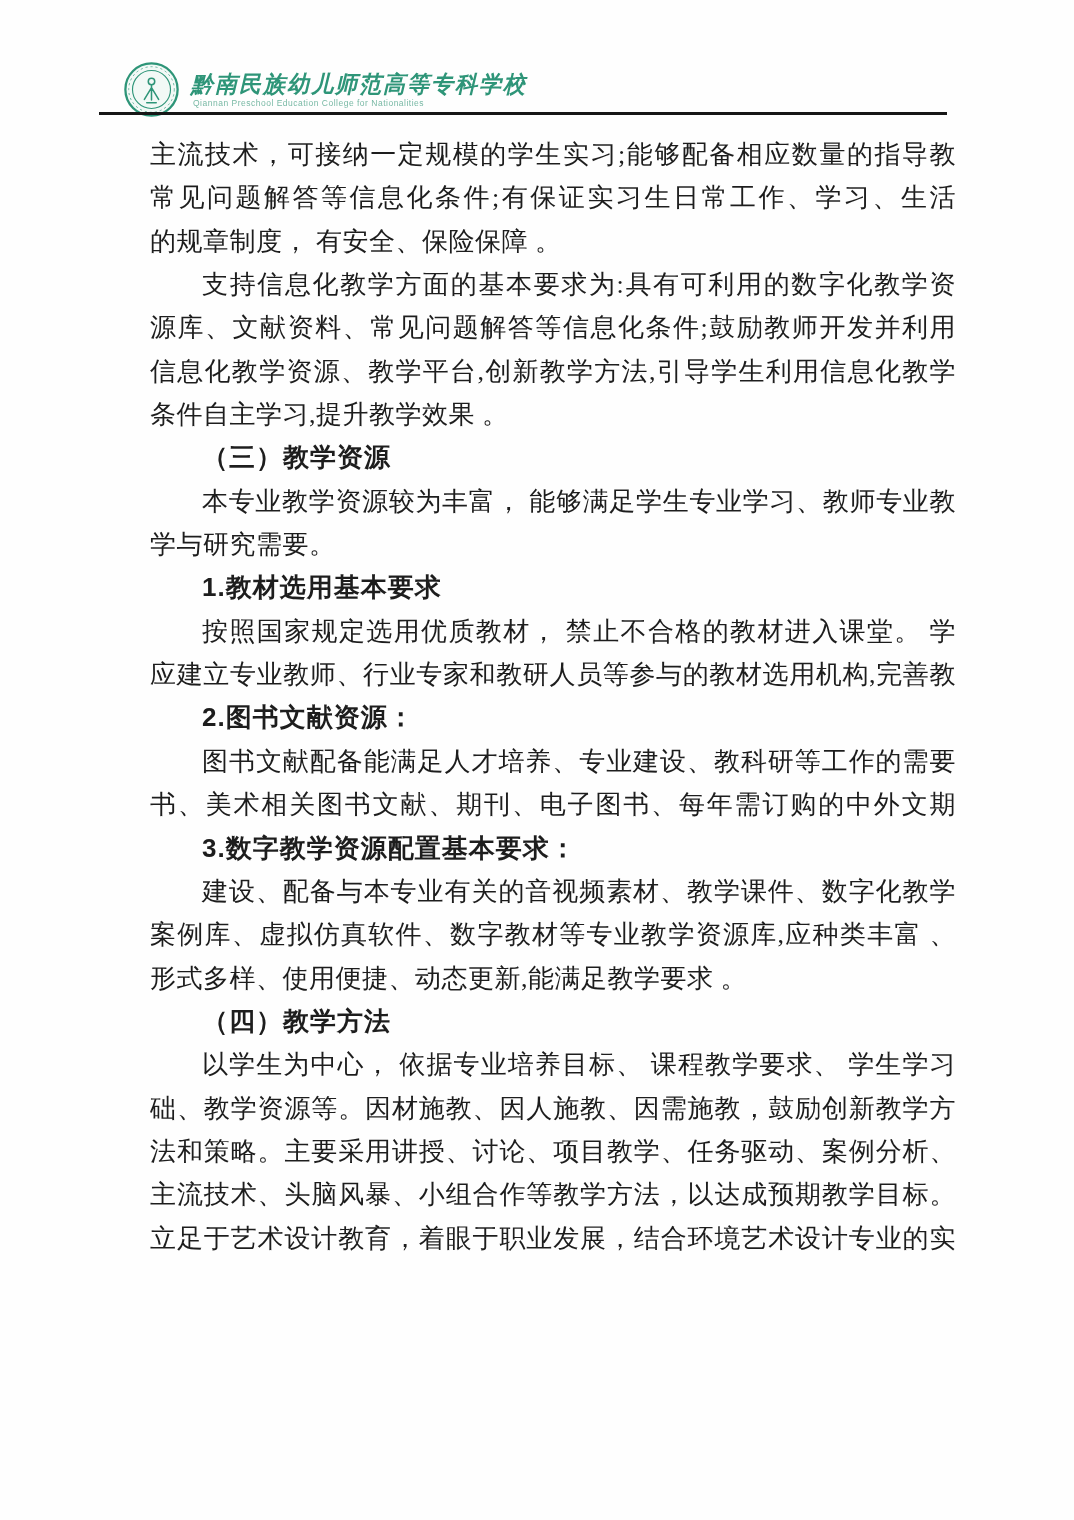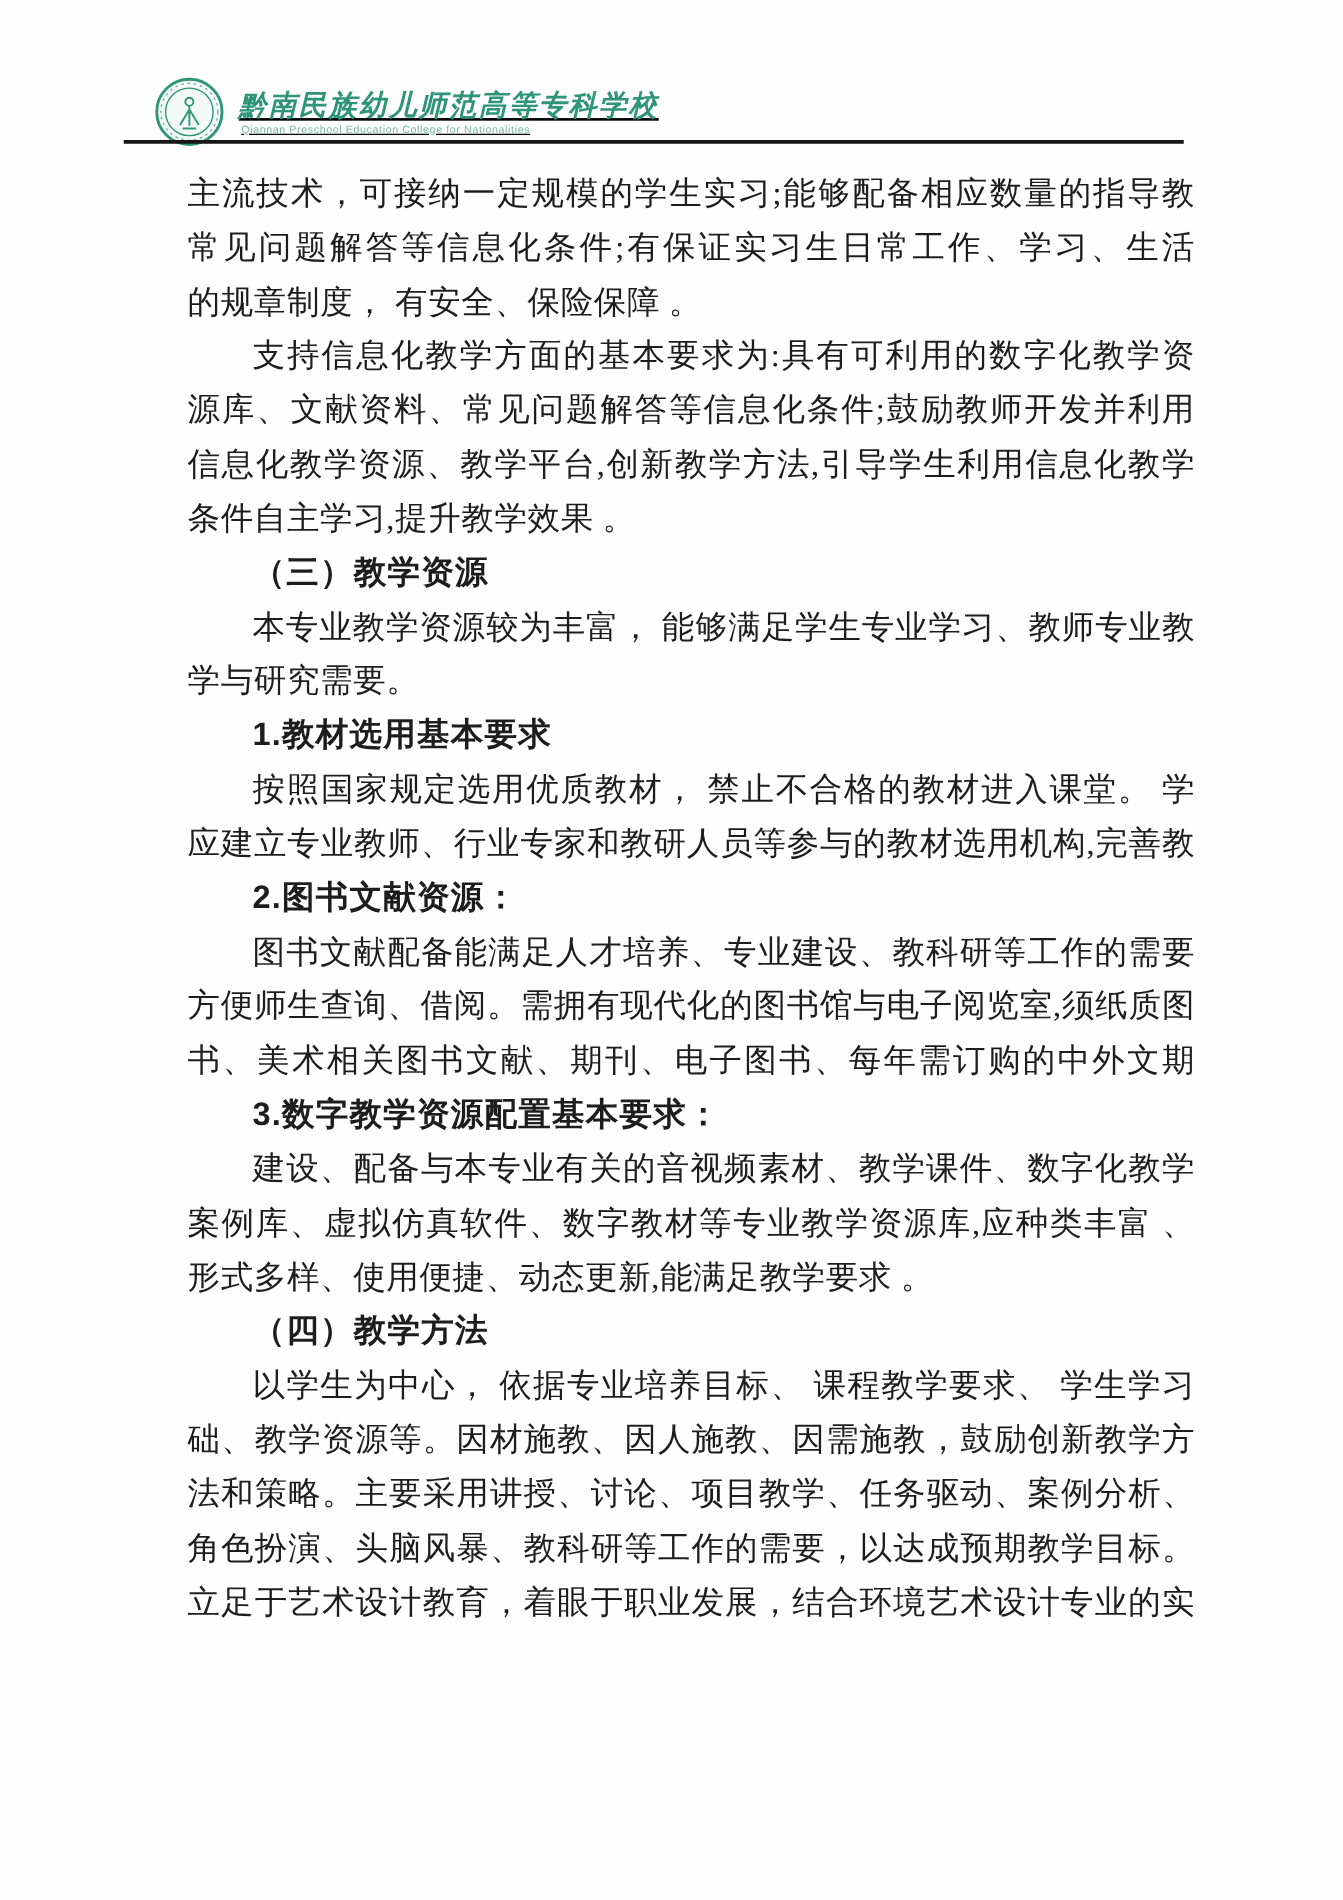--- a/index.html
+++ b/index.html
@@ -12,21 +12,21 @@
   .page {
     position:absolute; inset:0;
     background:#fefefe;
   }
   
   .header-logo {
     position:absolute; top:61px; left:123px;
     display:flex; align-items:center; gap:11px;
   }
   .seal { width:57px; height:57px; flex:0 0 auto; }
-  .names { display:flex; flex-direction:column; justify-content:center;text-decoration:underline; }
+  .names { display:flex; flex-direction:column; justify-content:center; }
   .school-cn {
     font-family:"Liberation Sans","DejaVu Sans",sans-serif;
     font-size:22px; font-weight:bold; font-style:italic;
     color:#2e9578; letter-spacing:2px; line-height:26px;
     transform:scaleY(1.05);
   }
   .school-en {
     font-family:"Liberation Sans","DejaVu Sans",sans-serif;
     font-size:8.5px; color:#79b9a5; letter-spacing:0.5px;
     margin-top:0; padding-left:2px;
@@ -84,27 +84,26 @@
       <div class="line j">信息化教学资源、教学平台,创新教学方法,引导学生利用信息化教学</div>
       <div class="line">条件自主学习,提升教学效果 。</div>
       <div class="line b i">（三）教学资源</div>
       <div class="line i j">本专业教学资源较为丰富， 能够满足学生专业学习、教师专业教</div>
       <div class="line">学与研究需要。</div>
       <div class="line b i">1.教材选用基本要求</div>
       <div class="line i j">按照国家规定选用优质教材， 禁止不合格的教材进入课堂。 学校</div>
       <div class="line j">应建立专业教师、行业专家和教研人员等参与的教材选用机构,完善教</div>
       <div class="line b i">2.图书文献资源：</div>
       <div class="line i j">图书文献配备能满足人才培养、专业建设、教科研等工作的需要 ，</div>
-      <div class="line j">方便师生查询、借阅。需拥有现代化的图书馆与电子阅览室,须纸质图</div>
       <div class="line j">书、美术相关图书文献、期刊、电子图书、每年需订购的中外文期刊。</div>
       <div class="line b i">3.数字教学资源配置基本要求：</div>
       <div class="line i j">建设、配备与本专业有关的音视频素材、教学课件、数字化教学</div>
       <div class="line j">案例库、虚拟仿真软件、数字教材等专业教学资源库,应种类丰富 、</div>
       <div class="line">形式多样、使用便捷、动态更新,能满足教学要求 。</div>
       <div class="line b i">（四）教学方法</div>
       <div class="line i j">以学生为中心， 依据专业培养目标、 课程教学要求、 学生学习基</div>
       <div class="line j">础、教学资源等。因材施教、因人施教、因需施教，鼓励创新教学方</div>
       <div class="line j">法和策略。主要采用讲授、讨论、项目教学、任务驱动、案例分析、</div>
-      <div class="line j">角色扮演、头脑风暴、教科研等工作的需要，以达成预期教学目标。</div>
+      <div class="line j">主流技术、头脑风暴、小组合作等教学方法，以达成预期教学目标。</div>
       <div class="line j">立足于艺术设计教育，着眼于职业发展，结合环境艺术设计专业的实</div>
     </main>
 
 </div>
 
 </body></html>

